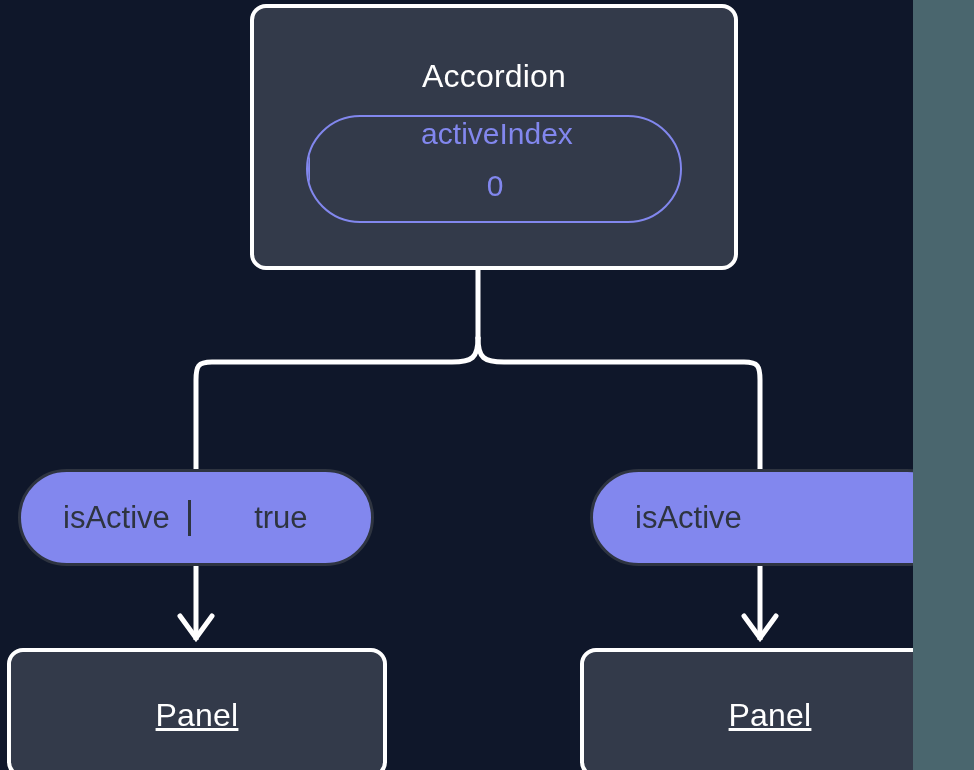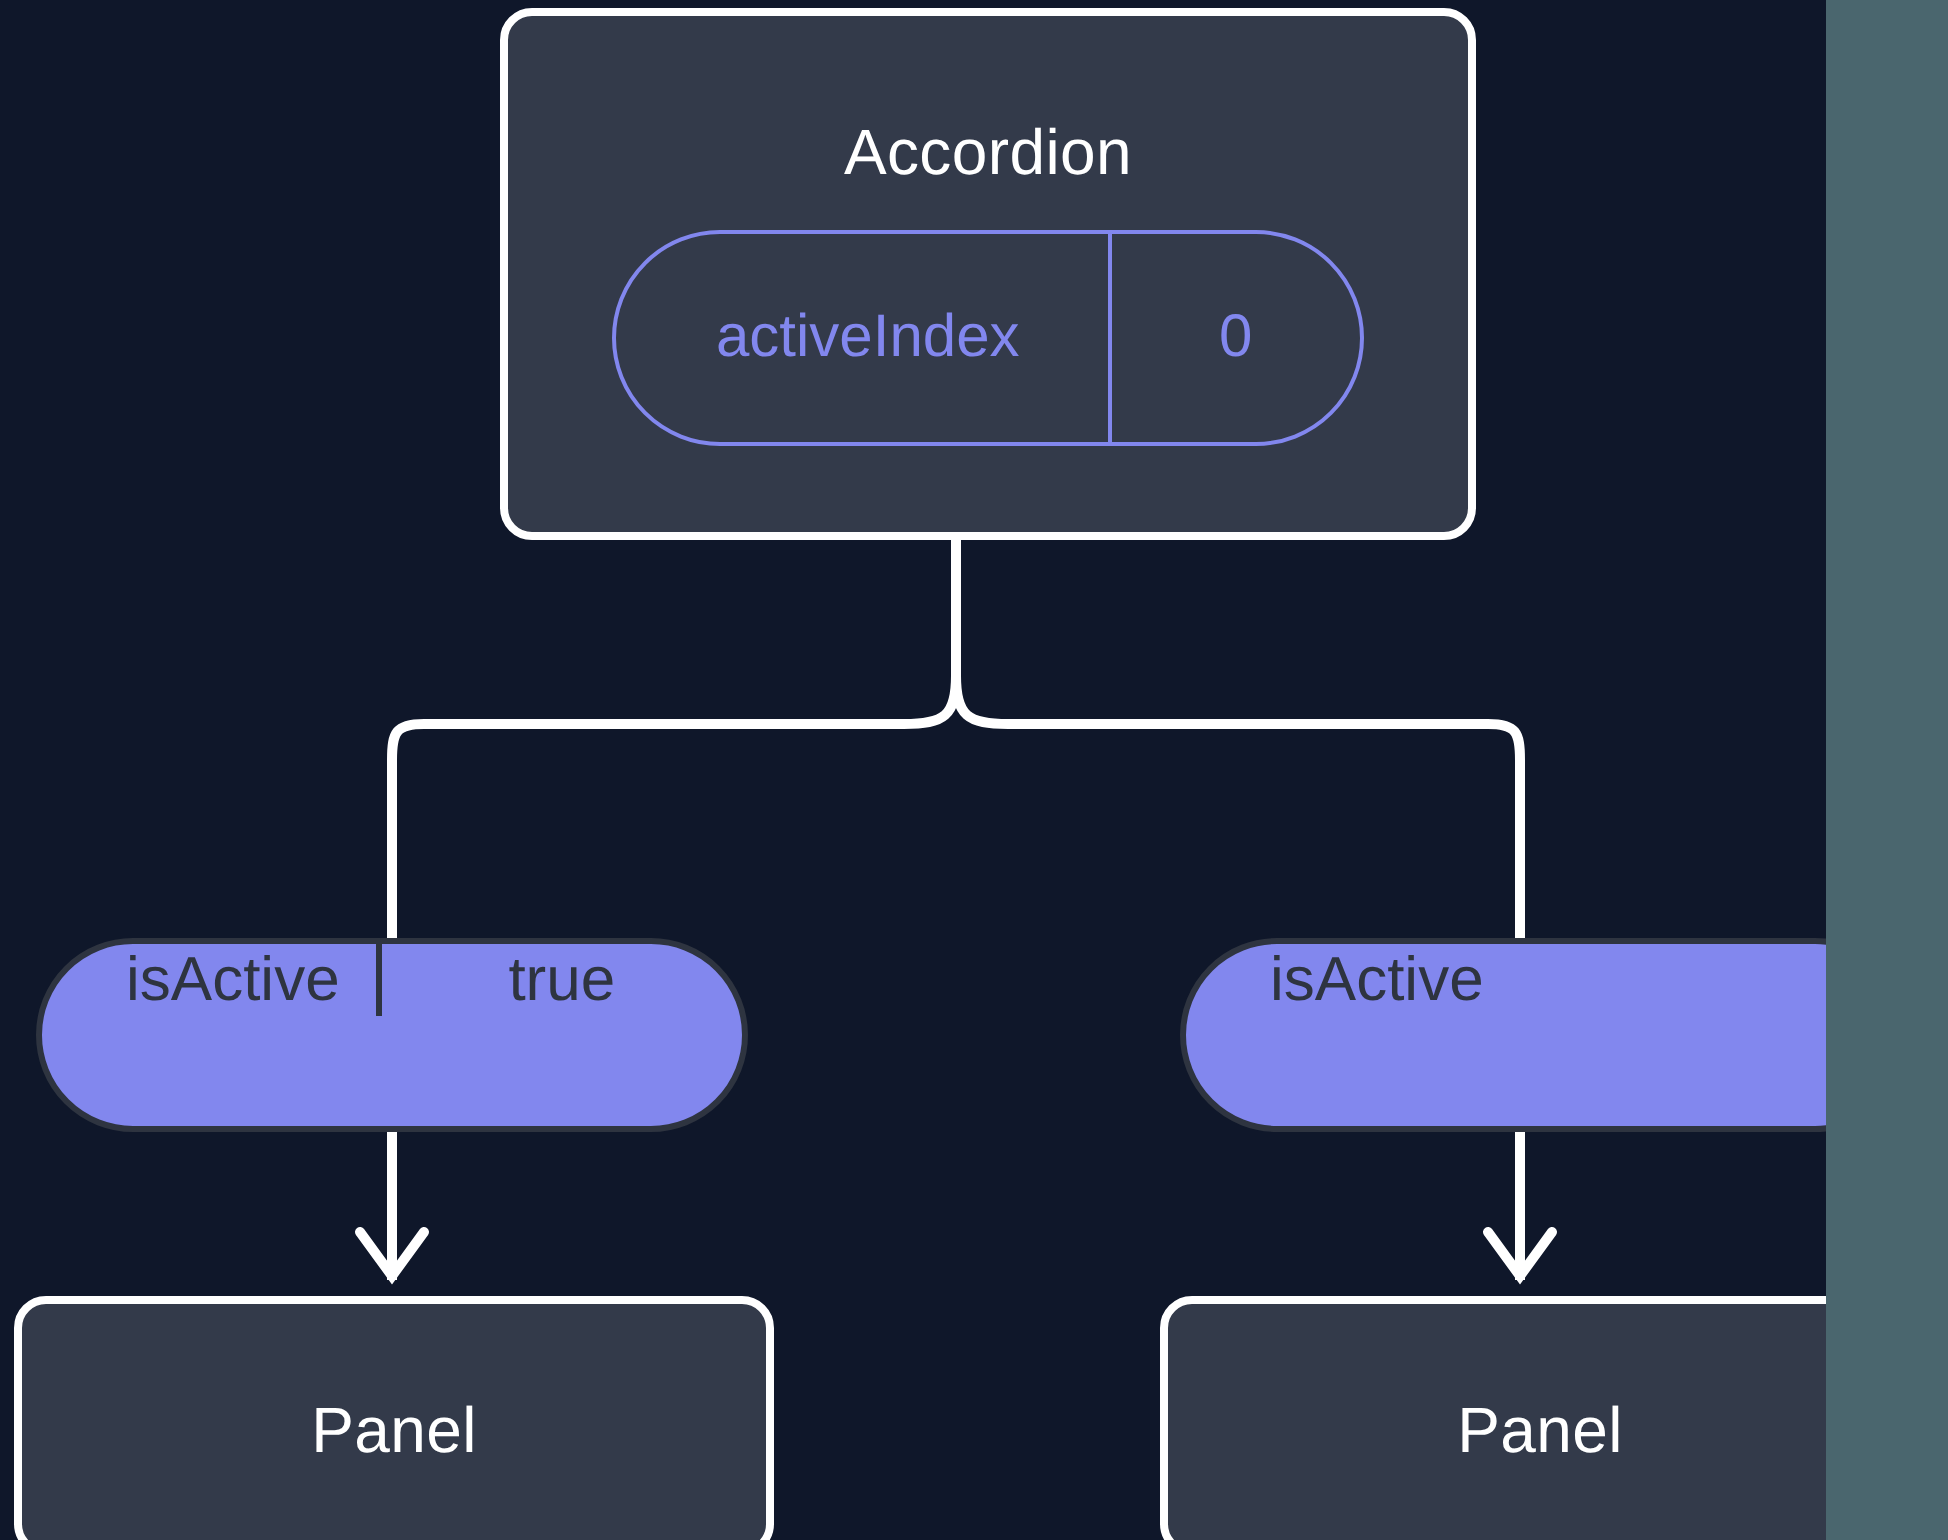--- a/index.html
+++ b/index.html
@@ -57,20 +57,21 @@
   
   .chip-outline {
     position: absolute;
     box-sizing: border-box;
     display: flex;
     align-items: stretch;
     border: 2px solid #8287ee;
     border-radius: 999px;
     background: transparent;
     overflow: hidden;
+    flex-direction: column;
   }
   .chip-outline .chip-key,
   .chip-outline .chip-val {
     display: flex;
     align-items: center;
     justify-content: center;
     color: #8287ee;
     font-size: 30px;
     font-weight: 400;
     white-space: nowrap;
@@ -89,21 +90,21 @@
     top: 115px;
     width: 376px;
     height: 108px;
   }
 
   
   .chip-filled {
     position: absolute;
     box-sizing: border-box;
     display: flex;
-    align-items: flex-start;
+    align-items: center;
     background: #8287ee;
     border: 3px solid #2e3440;
     border-radius: 999px;
     overflow: hidden;
   }
   .chip-filled .chip-key,
   .chip-filled .chip-val {
     display: flex;
     align-items: center;
     justify-content: center;
@@ -142,20 +143,21 @@
     height: 130px;
   }
   #panel-right {
     left: 580px;
     top: 648px;
     width: 380px;
     height: 130px;
   }
   .panel-title {
     top: 45px;
+    text-decoration: underline;
   }
 </style>
 </head>
 <body>
 
 <div id="stage">
 
   <svg id="wires" viewBox="0 0 974 770">
 
     <path d="M 478 270 L 478 338" fill="none" stroke="#ffffff" stroke-width="5" stroke-linecap="round"></path>

